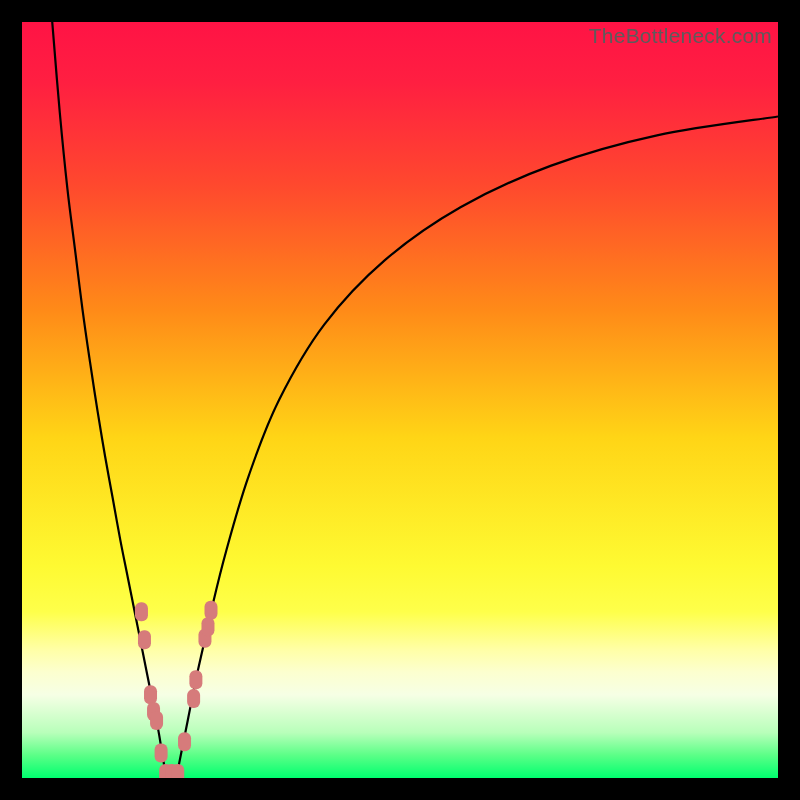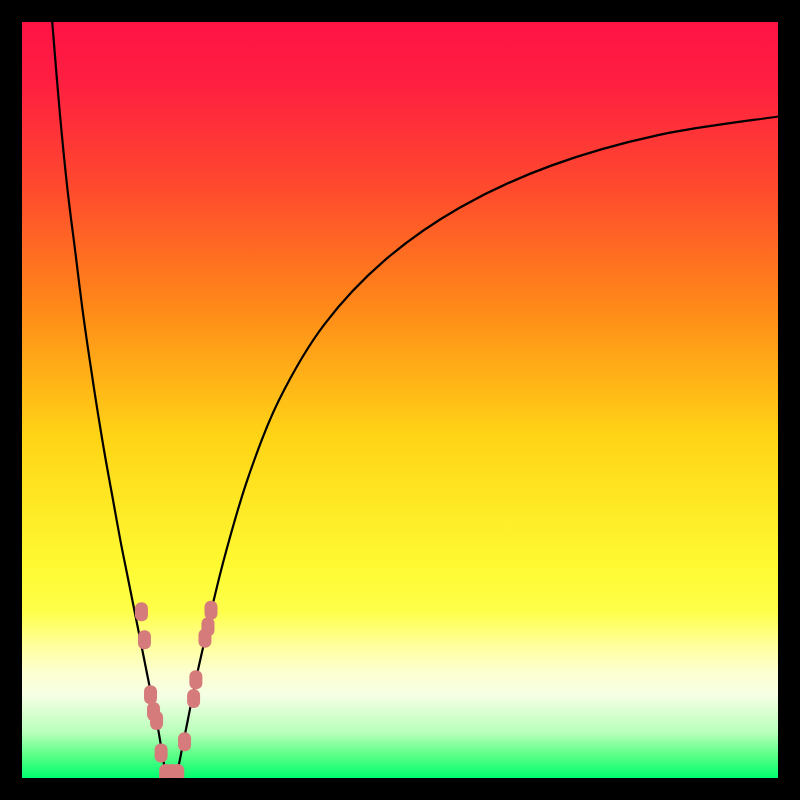--- a/index.html
+++ b/index.html
@@ -95,14 +95,15 @@
           <rect x="149.24" y="741.96" width="13" height="19" rx="6" class="marker" fill="#d67b7b"></rect>
           <rect x="156.04" y="710.21" width="13" height="19" rx="6" class="marker" fill="#d67b7b"></rect>
           <rect x="165.11" y="667.12" width="13" height="19" rx="6" class="marker" fill="#d67b7b"></rect>
           <rect x="167.38" y="648.22" width="13" height="19" rx="6" class="marker" fill="#d67b7b"></rect>
           <rect x="176.45" y="606.64" width="13" height="19" rx="6" class="marker" fill="#d67b7b"></rect>
           <rect x="179.48" y="595.30" width="13" height="19" rx="6" class="marker" fill="#d67b7b"></rect>
           <rect x="182.50" y="578.67" width="13" height="19" rx="6" class="marker" fill="#d67b7b"></rect>
         </g>
     </svg>
 
+    <div class="watermark">TheBottleneck.com</div>
   </div>
 </div>
 
 </body></html>

